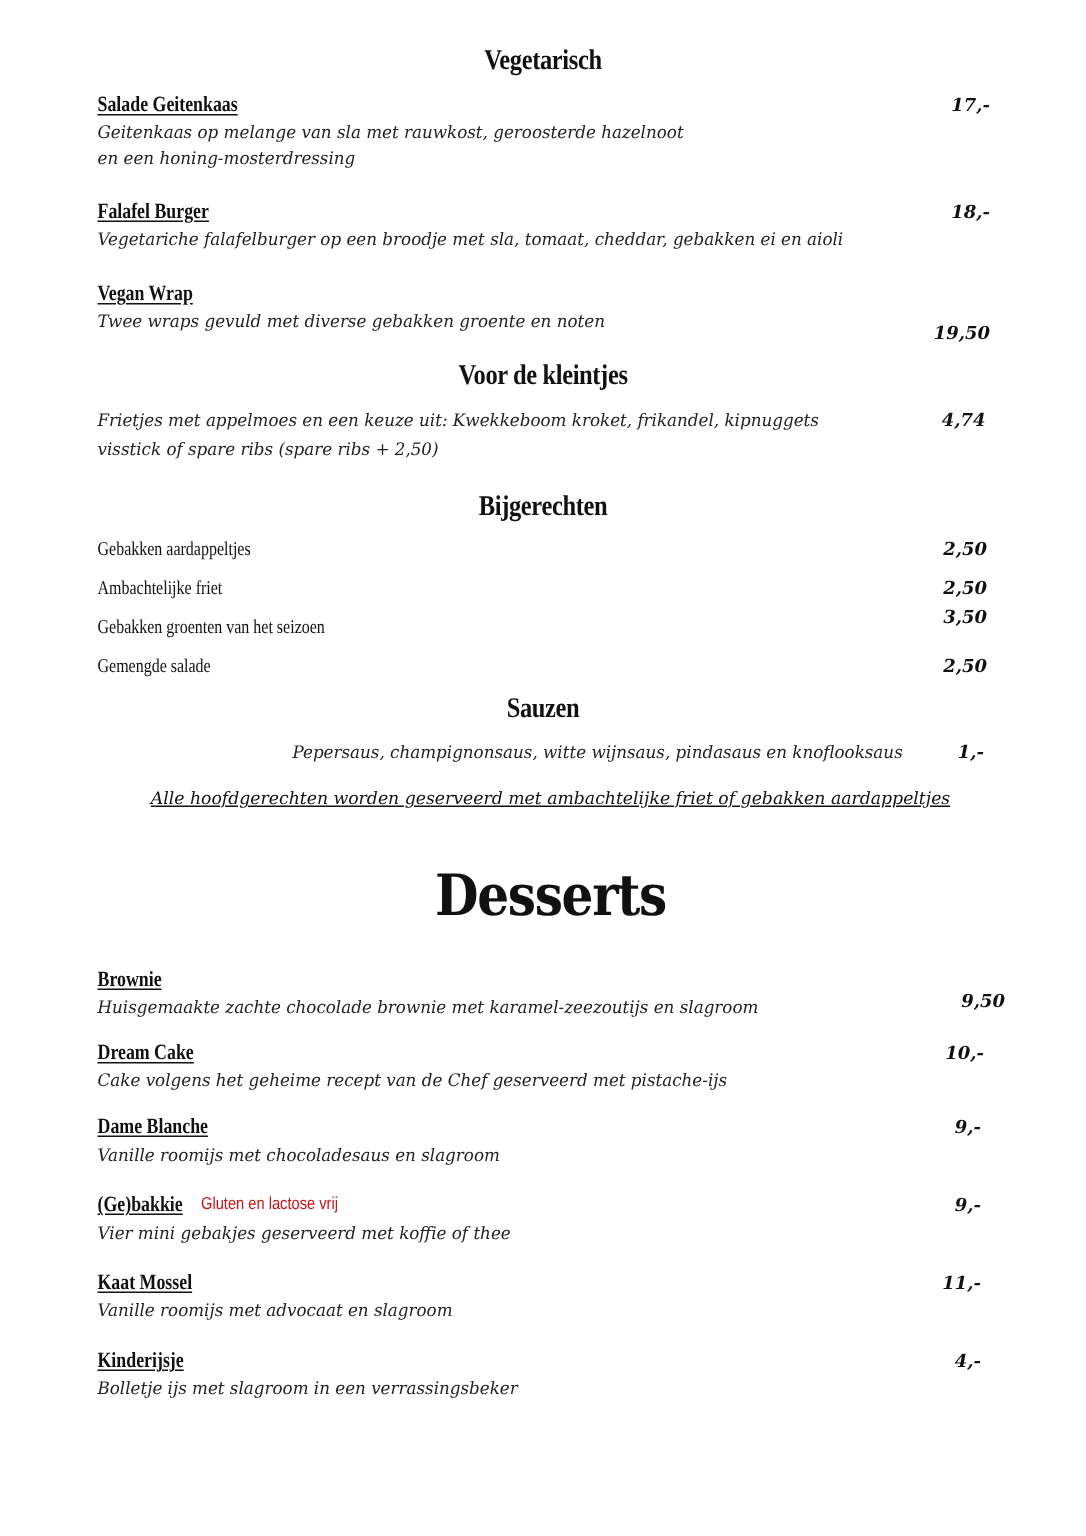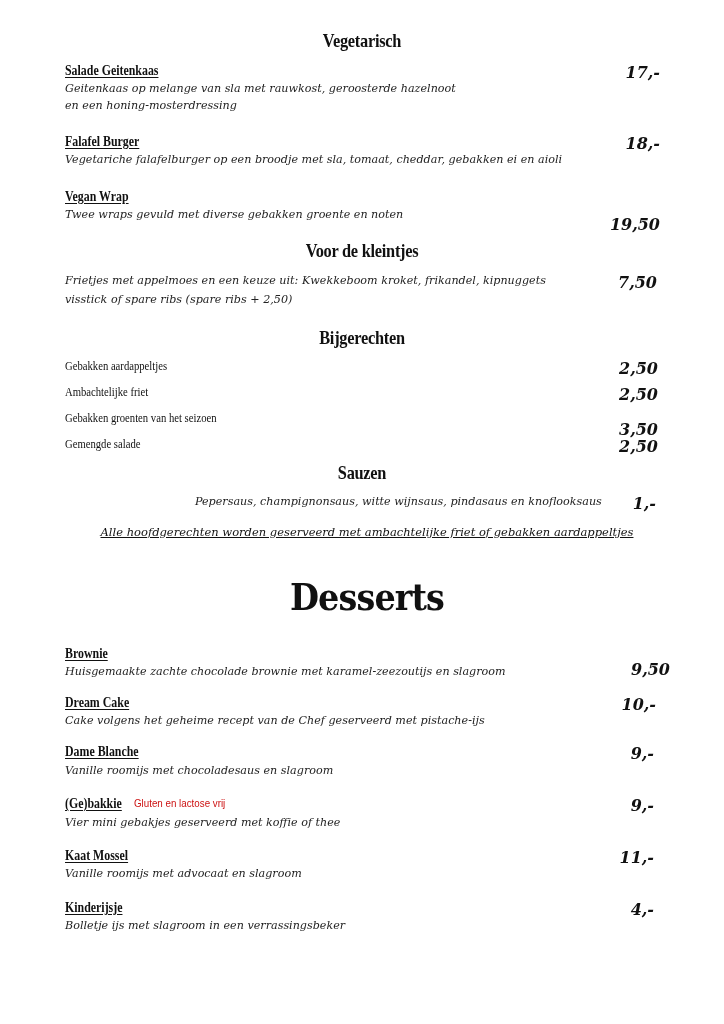--- a/index.html
+++ b/index.html
@@ -32,21 +32,21 @@
     position: absolute; left: 65px;
     font-family: "DejaVu Serif", serif;
     font-style: italic; font-size: 11.5px; line-height: 17px;
     color: #222;
     white-space: nowrap;
     transform: scaleX(0.97); transform-origin: left center;
   }
   .price {
     position: absolute; right: 64px; text-align: right;
     font-family: "DejaVu Serif", serif;
-    font-style: italic; font-weight: bold; font-size: 16px;
+    font-style: italic; font-weight: bold; font-size: 12px;
     white-space: nowrap;
   }
   .side-name {
     position: absolute; left: 65px;
     font-family: "Liberation Serif", serif;
     font-size: 13px;
     transform: scaleX(0.82); transform-origin: left center;
     white-space: nowrap;
   }
   .note {
@@ -77,30 +77,30 @@
 <div class="item-name" style="top:133px;">Falafel Burger</div>
 <div class="price" style="top:134px;">18,-</div>
 <div class="desc" style="top:151px;">Vegetariche falafelburger op een broodje met sla, tomaat, cheddar, gebakken ei en aioli</div>
 
 <div class="item-name" style="top:188px;">Vegan Wrap</div>
 <div class="price" style="top:189px;margin-top:26px;">19,50</div>
 <div class="desc" style="top:206px;">Twee wraps gevuld met diverse gebakken groente en noten</div>
 
 <div class="section-title" style="top:240px;">Voor de kleintjes</div>
 <div class="desc" style="top:272px;">Frietjes met appelmoes en een keuze uit: Kwekkeboom kroket, frikandel, kipnuggets</div>
-<div class="price" style="top:273px; right:67px;">7,50</div>
+<div class="price" style="top:273px; right:67px;">4,74</div>
 <div class="desc" style="top:291px;">visstick of spare ribs (spare ribs + 2,50)</div>
 
 <div class="section-title" style="top:327px;">Bijgerechten</div>
 <div class="side-name" style="top:358px;">Gebakken aardappeltjes</div>
 <div class="price" style="top:359px; right:66px;">2,50</div>
 <div class="side-name" style="top:384px;">Ambachtelijke friet</div>
 <div class="price" style="top:385px; right:66px;">2,50</div>
 <div class="side-name" style="top:410px;">Gebakken groenten van het seizoen</div>
-<div class="price" style="top:420px; right:66px;">3,50</div>
+<div class="price" style="top:404px; right:66px;">3,50</div>
 <div class="side-name" style="top:436px;">Gemengde salade</div>
 <div class="price" style="top:437px; right:66px;">2,50</div>
 
 <div class="section-title" style="top:462px;">Sauzen</div>
 <div class="desc" style="top:493px; left:195px;">Pepersaus, champignonsaus, witte wijnsaus, pindasaus en knoflooksaus</div>
 <div class="price" style="top:494px; right:68px;">1,-</div>
 
 <div class="note" style="top:525px;">Alle hoofdgerechten worden geserveerd met ambachtelijke friet of gebakken aardappeltjes</div>
 
 <div class="big-title" style="top:574px;">Desserts</div>

